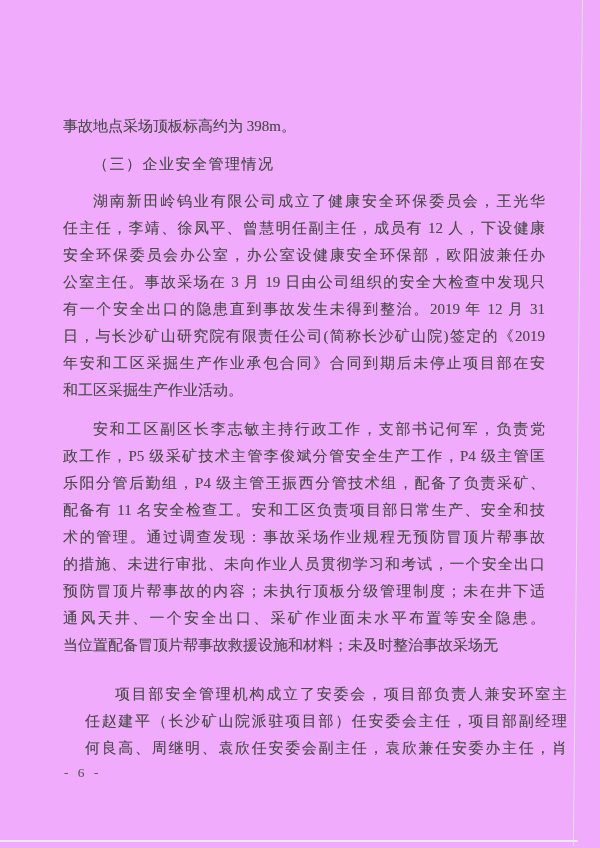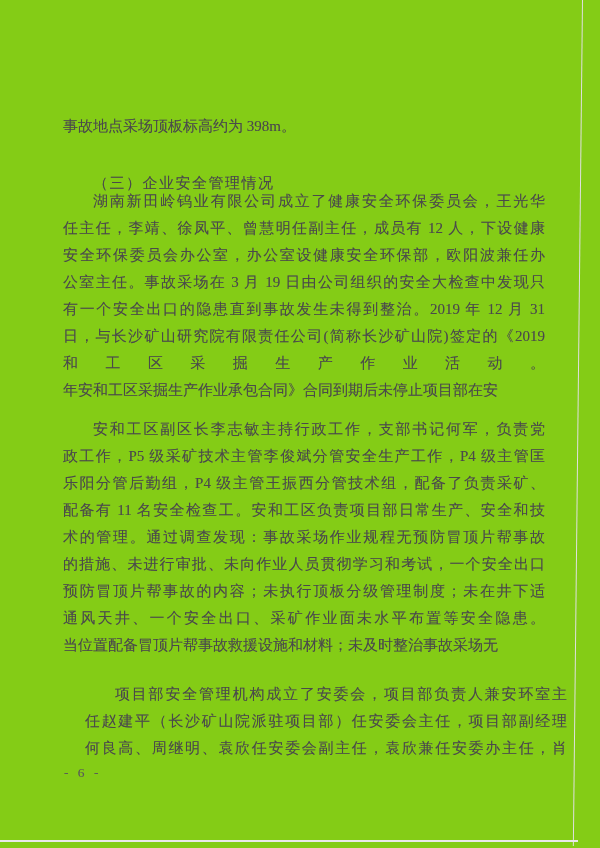--- a/index.html
+++ b/index.html
@@ -10,21 +10,21 @@
   body {
     width: 600px;
     height: 848px;
     position: relative;
     overflow: hidden;
     font-family: "Liberation Serif", serif;
   }
   .scan-page {
     position: absolute;
     inset: 0;
-    background: #84cc16;
+    background: #f0abfc;
   }
   
   .edge-right {
     position: absolute;
     left: 582px;
     top: 0;
     width: 1px;
     height: 846px;
     background: #e0e0e0;
     transform-origin: top left;
@@ -42,21 +42,21 @@
   .text-block {
     position: absolute;
     left: 63px;
     width: 482px;
     color: #4a4a4a;
     font-size: 15px;
     line-height: 27px;
     text-shadow: 0 0 0.5px rgba(90,90,90,0.45);
   }
   .intro-line { top: 113px; text-align: left; }
-  .heading-line { top: 151px; letter-spacing: 1.5px; margin-top: 19px; }
+  .heading-line { top: 151px; letter-spacing: 1.5px; }
   .heading-line .doc-line { text-indent: 2em; text-align: left; }
   .para-1 { top: 188px; }
   .para-2 { top: 416px; }
   .para-3 { top: 681px; margin-left: 22px; }
   .para .doc-line {
     text-align: justify;
     text-align-last: justify;
   }
   .para .doc-line:first-child { text-indent: 2em; }
   .para .doc-line:last-child { text-align-last: left; }
@@ -87,22 +87,22 @@
     <div class="doc-line">（三）企业安全管理情况</div>
   </div>
 
   <div class="text-block para para-1">
       <div class="doc-line">湖南新田岭钨业有限公司成立了健康安全环保委员会，王光华</div>
       <div class="doc-line">任主任，李靖、徐凤平、曾慧明任副主任，成员有 12 人，下设健康</div>
       <div class="doc-line">安全环保委员会办公室，办公室设健康安全环保部，欧阳波兼任办</div>
       <div class="doc-line">公室主任。事故采场在 3 月 19 日由公司组织的安全大检查中发现只</div>
       <div class="doc-line">有一个安全出口的隐患直到事故发生未得到整治。2019 年 12 月 31</div>
       <div class="doc-line">日，与长沙矿山研究院有限责任公司(简称长沙矿山院)签定的《2019</div>
+      <div class="doc-line">年安和工区采掘生产作业承包合同》合同到期后未停止项目部在安</div>
       <div class="doc-line">和工区采掘生产作业活动。</div>
-      <div class="doc-line">年安和工区采掘生产作业承包合同》合同到期后未停止项目部在安</div>
     </div>
 
   <div class="text-block para para-2">
       <div class="doc-line">安和工区副区长李志敏主持行政工作，支部书记何军，负责党</div>
       <div class="doc-line">政工作，P5 级采矿技术主管李俊斌分管安全生产工作，P4 级主管匡</div>
       <div class="doc-line">乐阳分管后勤组，P4 级主管王振西分管技术组，配备了负责采矿、</div>
       <div class="doc-line">配备有 11 名安全检查工。安和工区负责项目部日常生产、安全和技</div>
       <div class="doc-line">术的管理。通过调查发现：事故采场作业规程无预防冒顶片帮事故</div>
       <div class="doc-line">的措施、未进行审批、未向作业人员贯彻学习和考试，一个安全出口</div>
       <div class="doc-line">预防冒顶片帮事故的内容；未执行顶板分级管理制度；未在井下适</div>

